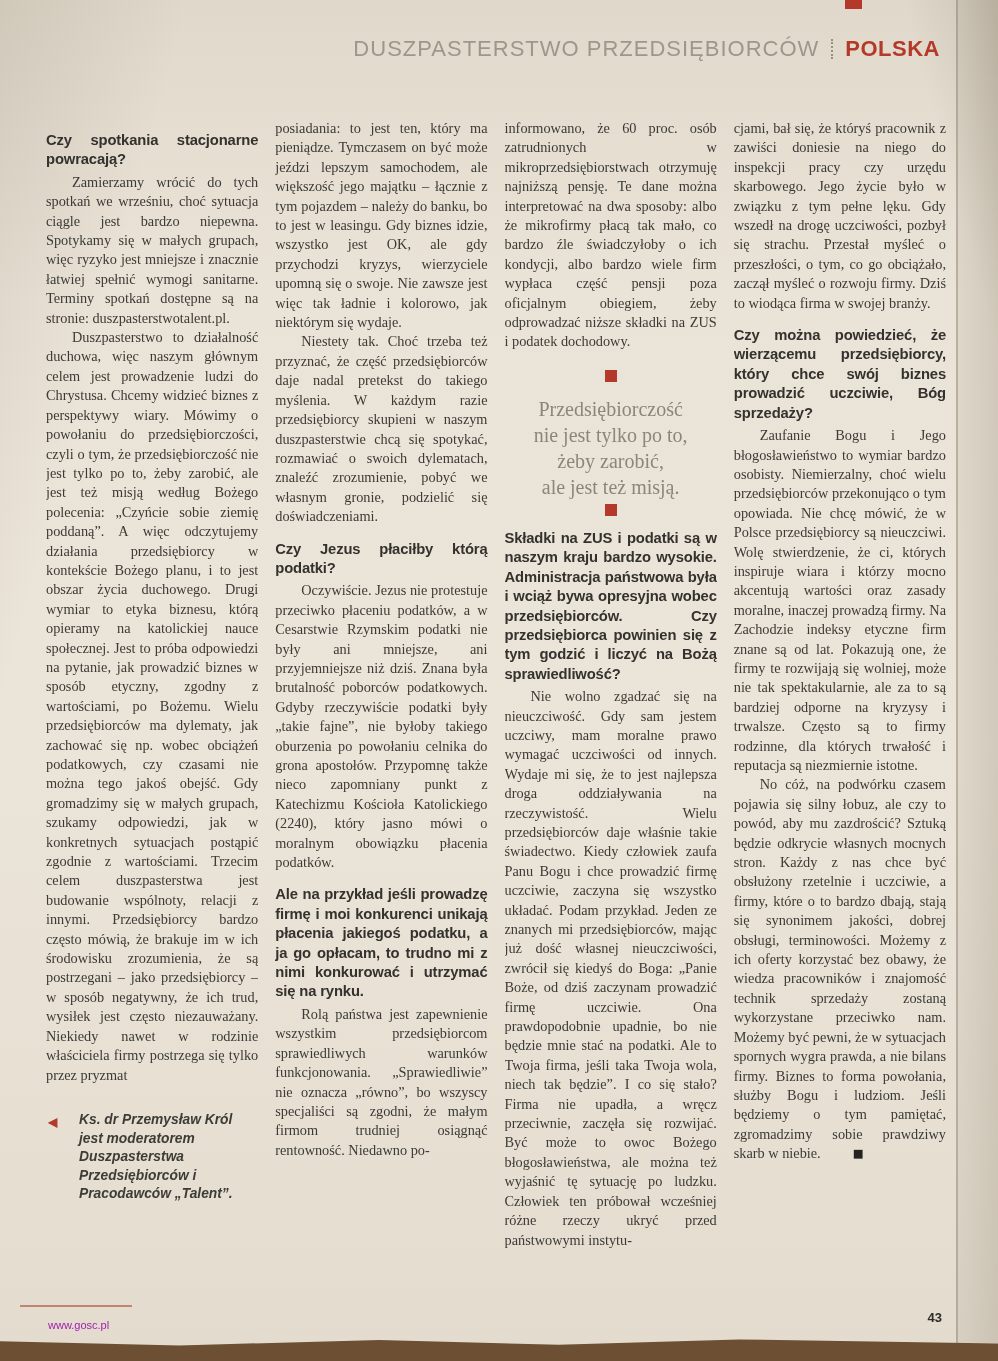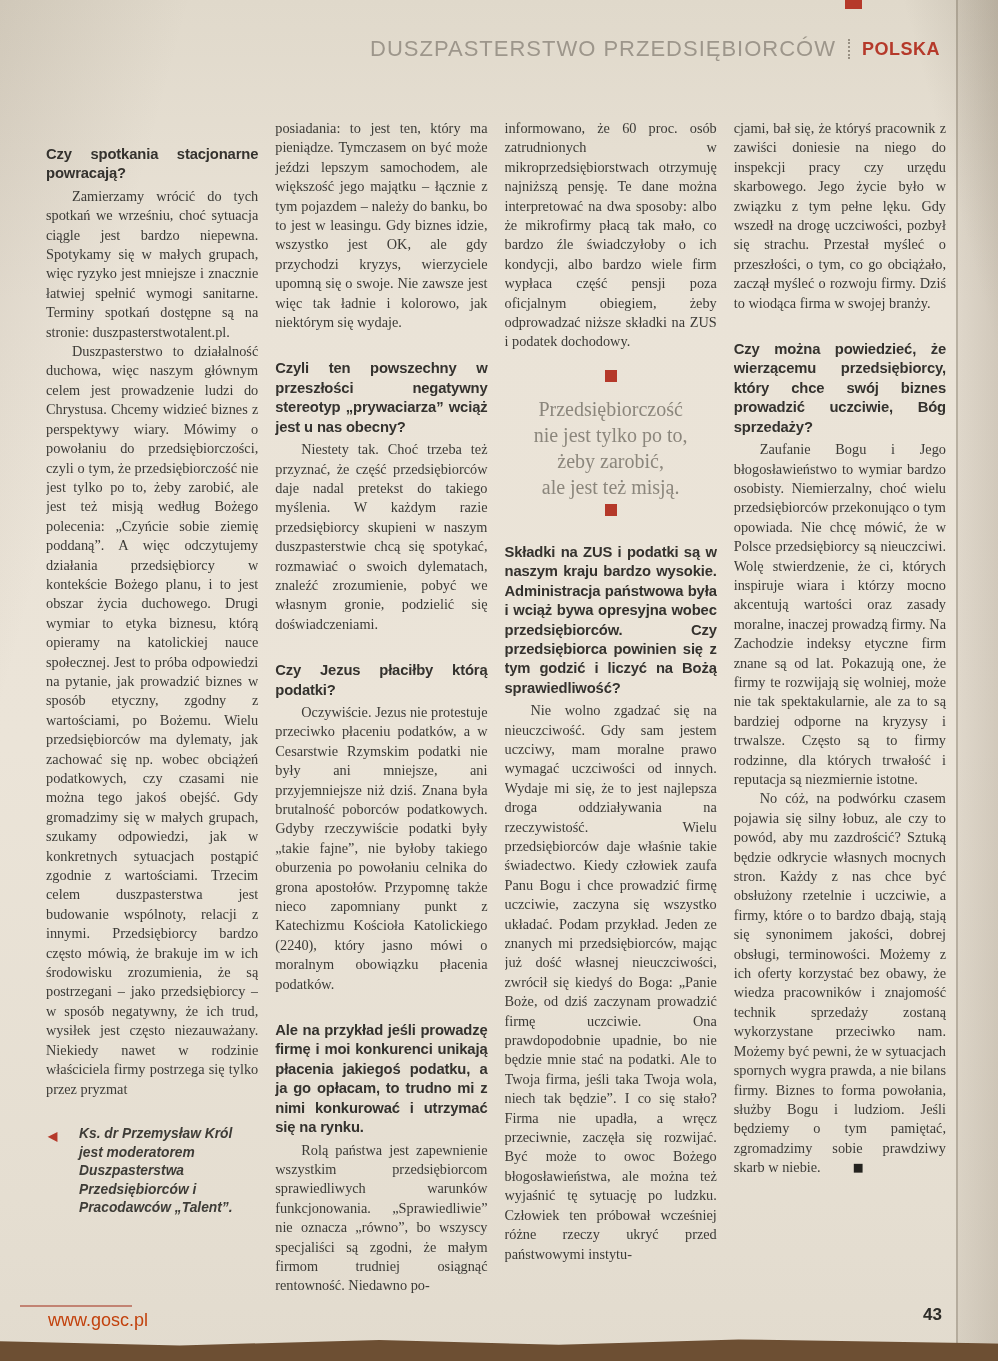--- a/index.html
+++ b/index.html
@@ -38,36 +38,36 @@
     display:flex;align-items:center;gap:12px;
     font-family:"Liberation Sans", sans-serif;
   }
   .section-title{
     color:var(--header_gray);font-size:22px;font-weight:400;letter-spacing:1px;
   }
   .header-divider{
     height:20px;width:0;border-left:2px dotted #989083;
   }
   .brand{
-    color:var(--accent_red);font-size:18px;font-weight:700;letter-spacing:0.5px;
+    color:var(--accent_red);font-size:22px;font-weight:700;letter-spacing:0.5px;
   }
   
   .cols{
     position:absolute;left:46px;right:52px;top:118px;bottom:44px;
     display:flex;gap:17px;
   }
   .col{flex:1;overflow:hidden;}
   .col p{
     margin:0;text-align:justify;hyphens:auto;
     font-size:14.3px;line-height:19.4px;color:var(--body_text);
   }
   .col p.q{
     font-family:"Liberation Sans", sans-serif;font-weight:700;
     font-size:14.8px;line-height:19.4px;color:#34322e;
-    margin:27px 0 3px 0;letter-spacing:-0.15px;
+    margin:13px 0 3px 0;letter-spacing:-0.15px;
   }
   .col p.indent{text-indent:26px;}
   .col > :first-child{margin-top:1px;}
   
   .pullquote{
     margin:18px 2px 8px 2px;text-align:center;
   }
   .sq{display:block;width:12px;height:12px;background:var(--accent_red);margin:4px auto;}
   .pq-text{
     font-size:20px;line-height:26px;color:var(--quote_gray);
@@ -88,26 +88,26 @@
     transform:translateY(-1px);margin-left:6px;
     font-family:"DejaVu Sans", sans-serif;
   }
   
   .site-rule{
     position:absolute;left:20px;bottom:54px;width:112px;height:2px;
     background:rgba(168,58,40,0.55);
   }
   .site{
     position:absolute;left:48px;bottom:30px;
-    font-family:"Liberation Sans", sans-serif;font-size:18px;color:#c2410c;
+    font-family:"Liberation Sans", sans-serif;font-size:11px;color:#a21caf;
   }
   .pagenum{
     position:absolute;right:56px;bottom:36px;
     font-family:"Liberation Sans", sans-serif;font-weight:700;
-    font-size:17px;color:#2d2c28;
+    font-size:13px;color:#2d2c28;
   }
   
   .wood{
     position:absolute;left:0;right:0;bottom:0;height:30px;
     background:linear-gradient(90deg,#97714c 0%,#7a5a3b 14%,#8a6845 32%,#6d4f33 52%,#7f5e3e 72%,#5e452c 90%,#6b503４ 100%);
     background-color:#6d4f33;
     clip-path:polygon(0 34%, 18% 48%, 38% 30%, 56% 46%, 74% 28%, 100% 42%, 100% 100%, 0 100%);
   }
 </style>
 </head>
@@ -130,21 +130,20 @@
     <p class="a indent">Zamierzamy wrócić do tych spotkań we wrześniu, choć sytuacja ciągle jest bardzo niepewna. Spotykamy się w małych grupach, więc ryzyko jest mniejsze i znacznie łatwiej spełnić wymogi sanitarne. Terminy spotkań dostępne są na stronie: duszpasterstwotalent.pl.</p>
     <p class="a indent">Duszpasterstwo to działalność duchowa, więc naszym głównym celem jest prowadzenie ludzi do Chrystusa. Chcemy widzieć biznes z perspektywy wiary. Mówimy o powołaniu do przedsiębiorczości, czyli o tym, że przedsiębiorczość nie jest tylko po to, żeby zarobić, ale jest też misją według Bożego polecenia: „Czyńcie sobie ziemię poddaną”. A więc odczytujemy działania przedsiębiorcy w kontekście Bożego planu, i to jest obszar życia duchowego. Drugi wymiar to etyka biznesu, którą opieramy na katolickiej nauce społecznej. Jest to próba odpowiedzi na pytanie, jak prowadzić biznes w sposób etyczny, zgodny z wartościami, po Bożemu. Wielu przedsiębiorców ma dylematy, jak zachować się np. wobec obciążeń podatkowych, czy czasami nie można tego jakoś obejść. Gdy gromadzimy się w małych grupach, szukamy odpowiedzi, jak w konkretnych sytuacjach postąpić zgodnie z wartościami. Trzecim celem duszpasterstwa jest budowanie wspólnoty, relacji z innymi. Przedsiębiorcy bardzo często mówią, że brakuje im w ich środowisku zrozumienia, że są postrzegani – jako przedsiębiorcy – w sposób negatywny, że ich trud, wysiłek jest często niezauważany. Niekiedy nawet w rodzinie właściciela firmy postrzega się tylko przez pryzmat</p>
     <div class="caption">
       <span class="tri">◀</span>
       <span>Ks. dr Przemysław Król jest moderatorem Duszpasterstwa Przedsiębiorców i Pracodawców „Talent”.</span>
     </div>
   </div>
 
   <div class="col">
     <p class="a">posiadania: to jest ten, który ma pieniądze. Tymczasem on być może jeździ lepszym samochodem, ale większość jego majątku – łącznie z tym pojazdem – należy do banku, bo to jest w leasingu. Gdy biznes idzie, wszystko jest OK, ale gdy przychodzi kryzys, wierzyciele upomną się o swoje. Nie zawsze jest więc tak ładnie i kolorowo, jak niektórym się wydaje.</p>
-    <p class="q">Czyli ten powszechny w przeszłości negatywny stereotyp „prywaciarza” wciąż jest u nas obecny?</p>
     <p class="a indent">Niestety tak. Choć trzeba też przyznać, że część przedsiębiorców daje nadal pretekst do takiego myślenia. W każdym razie przedsiębiorcy skupieni w naszym duszpasterstwie chcą się spotykać, rozmawiać o swoich dylematach, znaleźć zrozumienie, pobyć we własnym gronie, podzielić się doświadczeniami.</p>
     <p class="q">Czy Jezus płaciłby którą podatki?</p>
     <p class="a indent">Oczywiście. Jezus nie protestuje przeciwko płaceniu podatków, a w Cesarstwie Rzymskim podatki nie były ani mniejsze, ani przyjemniejsze niż dziś. Znana była brutalność poborców podatkowych. Gdyby rzeczywiście podatki były „takie fajne”, nie byłoby takiego oburzenia po powołaniu celnika do grona apostołów. Przypomnę także nieco zapomniany punkt z Katechizmu Kościoła Katolickiego (2240), który jasno mówi o moralnym obowiązku płacenia podatków.</p>
     <p class="q">Ale na przykład jeśli prowadzę firmę i moi konkurenci unikają płacenia jakiegoś podatku, a ja go opłacam, to trudno mi z nimi konkurować i utrzymać się na rynku.</p>
     <p class="a indent">Rolą państwa jest zapewnienie wszystkim przedsiębiorcom sprawiedliwych warunków funkcjonowania. „Sprawiedliwie” nie oznacza „równo”, bo wszyscy specjaliści są zgodni, że małym firmom trudniej osiągnąć rentowność. Niedawno po-</p>
   </div>
 
   <div class="col">
     <p class="a">informowano, że 60 proc. osób zatrudnionych w mikroprzedsiębiorstwach otrzymuję najniższą pensję. Te dane można interpretować na dwa sposoby: albo że mikrofirmy płacą tak mało, co bardzo źle świadczyłoby o ich kondycji, albo bardzo wiele firm wypłaca część pensji poza oficjalnym obiegiem, żeby odprowadzać niższe składki na ZUS i podatek dochodowy.</p>
     <div class="pullquote">

